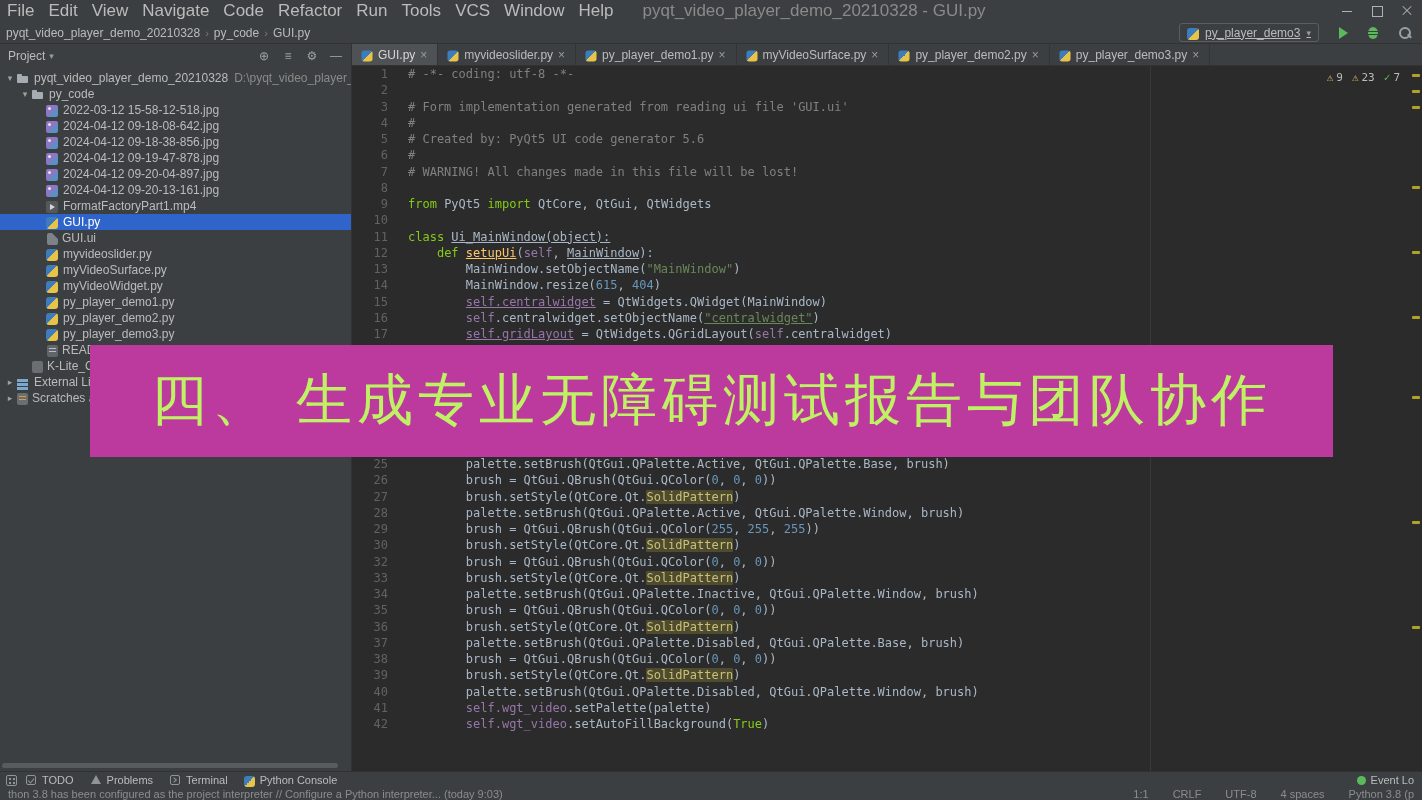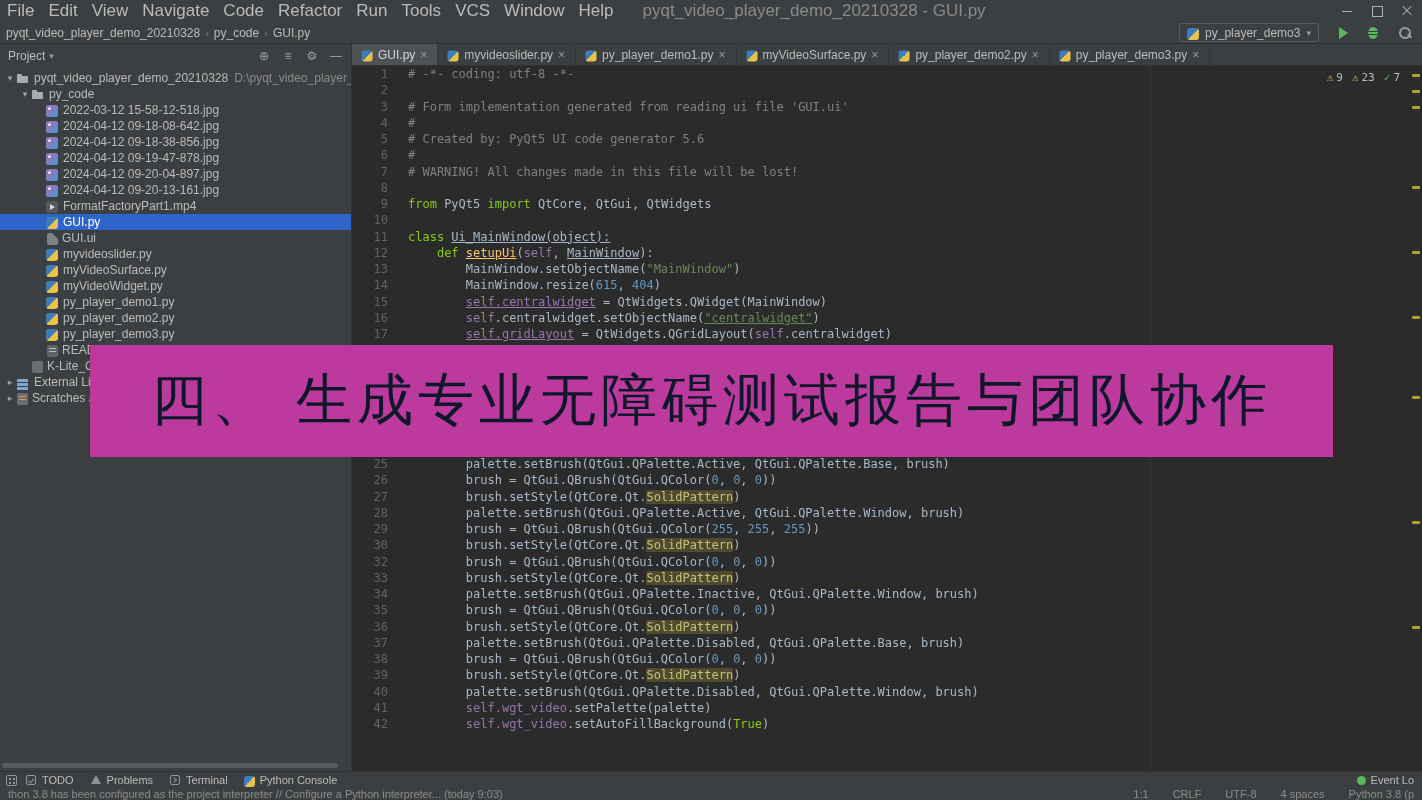--- a/index.html
+++ b/index.html
@@ -17,21 +17,21 @@
   .wb-min::after { content:""; position:absolute; left:10px; top:11px; width:10px; height:1px; background:#aeb0b2; }
   .wb-max::after { content:""; position:absolute; left:10px; top:6px; width:9px; height:9px; border:1px solid #aeb0b2; }
   .wb-close::before,.wb-close::after { content:""; position:absolute; left:9px; top:10px; width:12px; height:1px; background:#aeb0b2; }
   .wb-close::before { transform:rotate(45deg); }
   .wb-close::after { transform:rotate(-45deg); }
 
   
   .navbar { height:22px; background:#3c3f41; border-bottom:1px solid #323232; display:flex; align-items:center; font-size:12px; padding-left:4px; flex:none; }
   .crumb { color:#bbbbbb; padding:0 2px; }
   .crumb-sep { color:#7c7c7c; padding:0 3px; font-size:11px; }
-  .nav-right { margin-left:auto; display:flex; align-items:center; gap:20px; padding-right:10px; }
+  .nav-right { margin-left:auto; display:flex; align-items:center; gap:20px; padding-right:10px;text-decoration:underline; }
   .run-config { display:flex; align-items:center; gap:6px; border:1px solid #5b5e60; border-radius:3px; height:19px; padding:0 7px; color:#bbbbbb; }
   .caret { color:#9a9a9a; font-size:9px; }
   .run-btn { width:0; height:0; border-top:6px solid transparent; border-bottom:6px solid transparent; border-left:9px solid #5cb85c; }
   .bug-btn { width:10px; height:12px; background:#5cb85c; border-radius:5px/6px; position:relative; }
   .bug-btn::before { content:""; position:absolute; left:0; right:0; top:4px; height:1px; background:#3c3f41; }
   .bug-btn::after { content:""; position:absolute; left:0; right:0; top:7px; height:1px; background:#3c3f41; }
   .search-ic { position:relative; width:14px; height:14px; }
   .search-ic::before { content:""; position:absolute; left:1px; top:1px; width:8px; height:8px; border:2px solid #9aa0a3; border-radius:50%; }
   .search-ic::after { content:""; position:absolute; left:9px; top:9px; width:5px; height:2px; background:#9aa0a3; transform:rotate(45deg); }
 
@@ -95,21 +95,21 @@
   .margin-guide { position:absolute; left:798px; top:0; bottom:0; width:1px; background:#393939; }
   .inspections { position:absolute; top:4px; right:18px; display:flex; gap:9px; font-size:11px; color:#bbbbbb; align-items:center; background:rgba(43,43,43,.85); padding:1px 4px; border-radius:3px; }
   .insp-item { display:flex; align-items:center; gap:3px; }
   .warn-glyph { color:#e8bf6a; font-size:11px; }
   .check-glyph { color:#5cb85c; font-size:11px; }
   .stripe { position:absolute; right:0; top:0; bottom:0; width:12px; }
   .stripe-mark { position:absolute; right:2px; width:8px; height:3px; background:#b3a229; border-radius:1px; }
 
   
   .banner { position:absolute; left:90px; top:345px; width:1243px; height:112px; background:#bc3a9e; z-index:50; display:flex; align-items:center; justify-content:center; }
-  .banner-text { color:#0f172a; font-size:56px; letter-spacing:5px; font-family:"DejaVu Sans",sans-serif; white-space:nowrap; }
+  .banner-text { color:#bef264; font-size:56px; letter-spacing:5px; font-family:"DejaVu Sans",sans-serif; white-space:nowrap; }
 
   
   .bottom-tools { height:17px; background:#3c3f41; border-top:1px solid #323232; display:flex; align-items:center; font-size:11px; color:#bbbbbb; padding:0 6px; flex:none; }
   .tool-btns { display:flex; gap:16px; align-items:center; margin-left:8px; }
   .tool-btn { display:flex; align-items:center; }
   .bic { width:12px; height:12px; display:inline-block; position:relative; margin-right:5px; }
   .ic-switcher { width:11px; height:11px; border:1px solid #8f9496; border-radius:2px; position:relative; }
   .ic-switcher::after { content:""; position:absolute; left:2px; top:2px; width:2px; height:2px; background:#8f9496; box-shadow:4px 0 0 #8f9496, 0 4px 0 #8f9496, 4px 4px 0 #8f9496; }
   .ic-todo::before { content:""; position:absolute; inset:1px; border:1px solid #8f9496; border-radius:2px; }
   .ic-todo::after { content:""; position:absolute; left:4px; top:3px; width:3px; height:5px; border-right:1px solid #8f9496; border-bottom:1px solid #8f9496; transform:rotate(40deg); }

